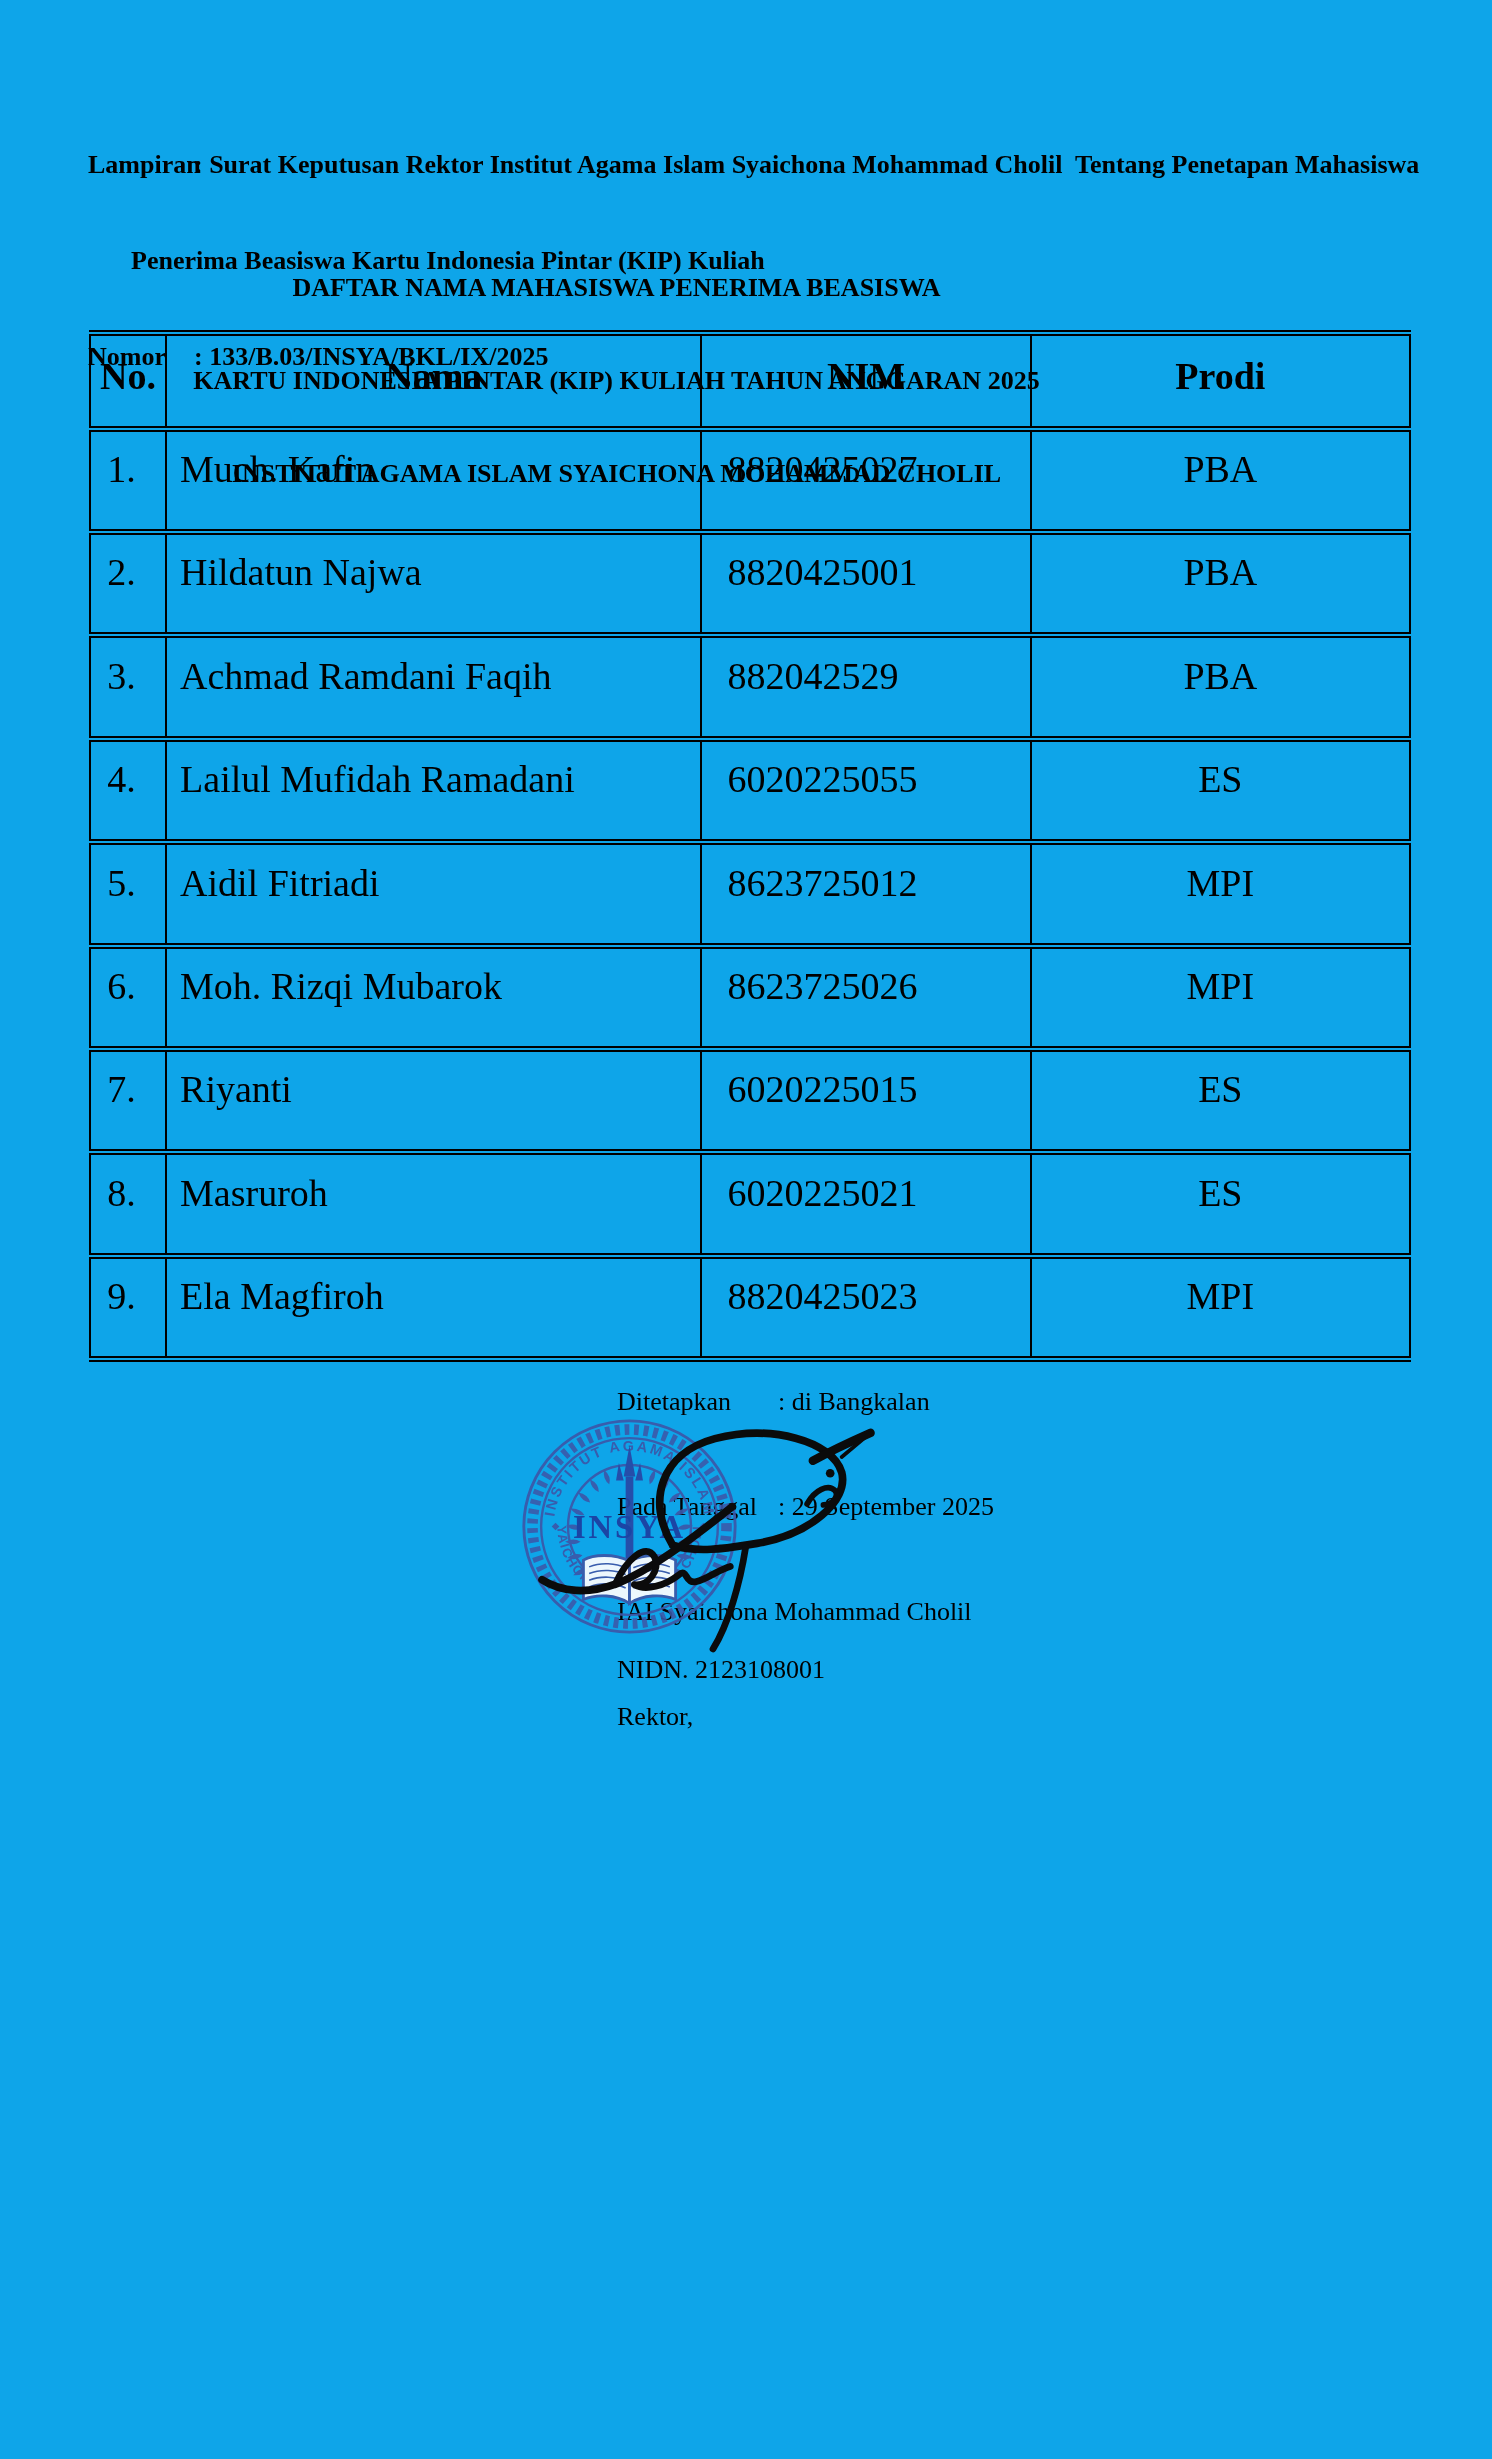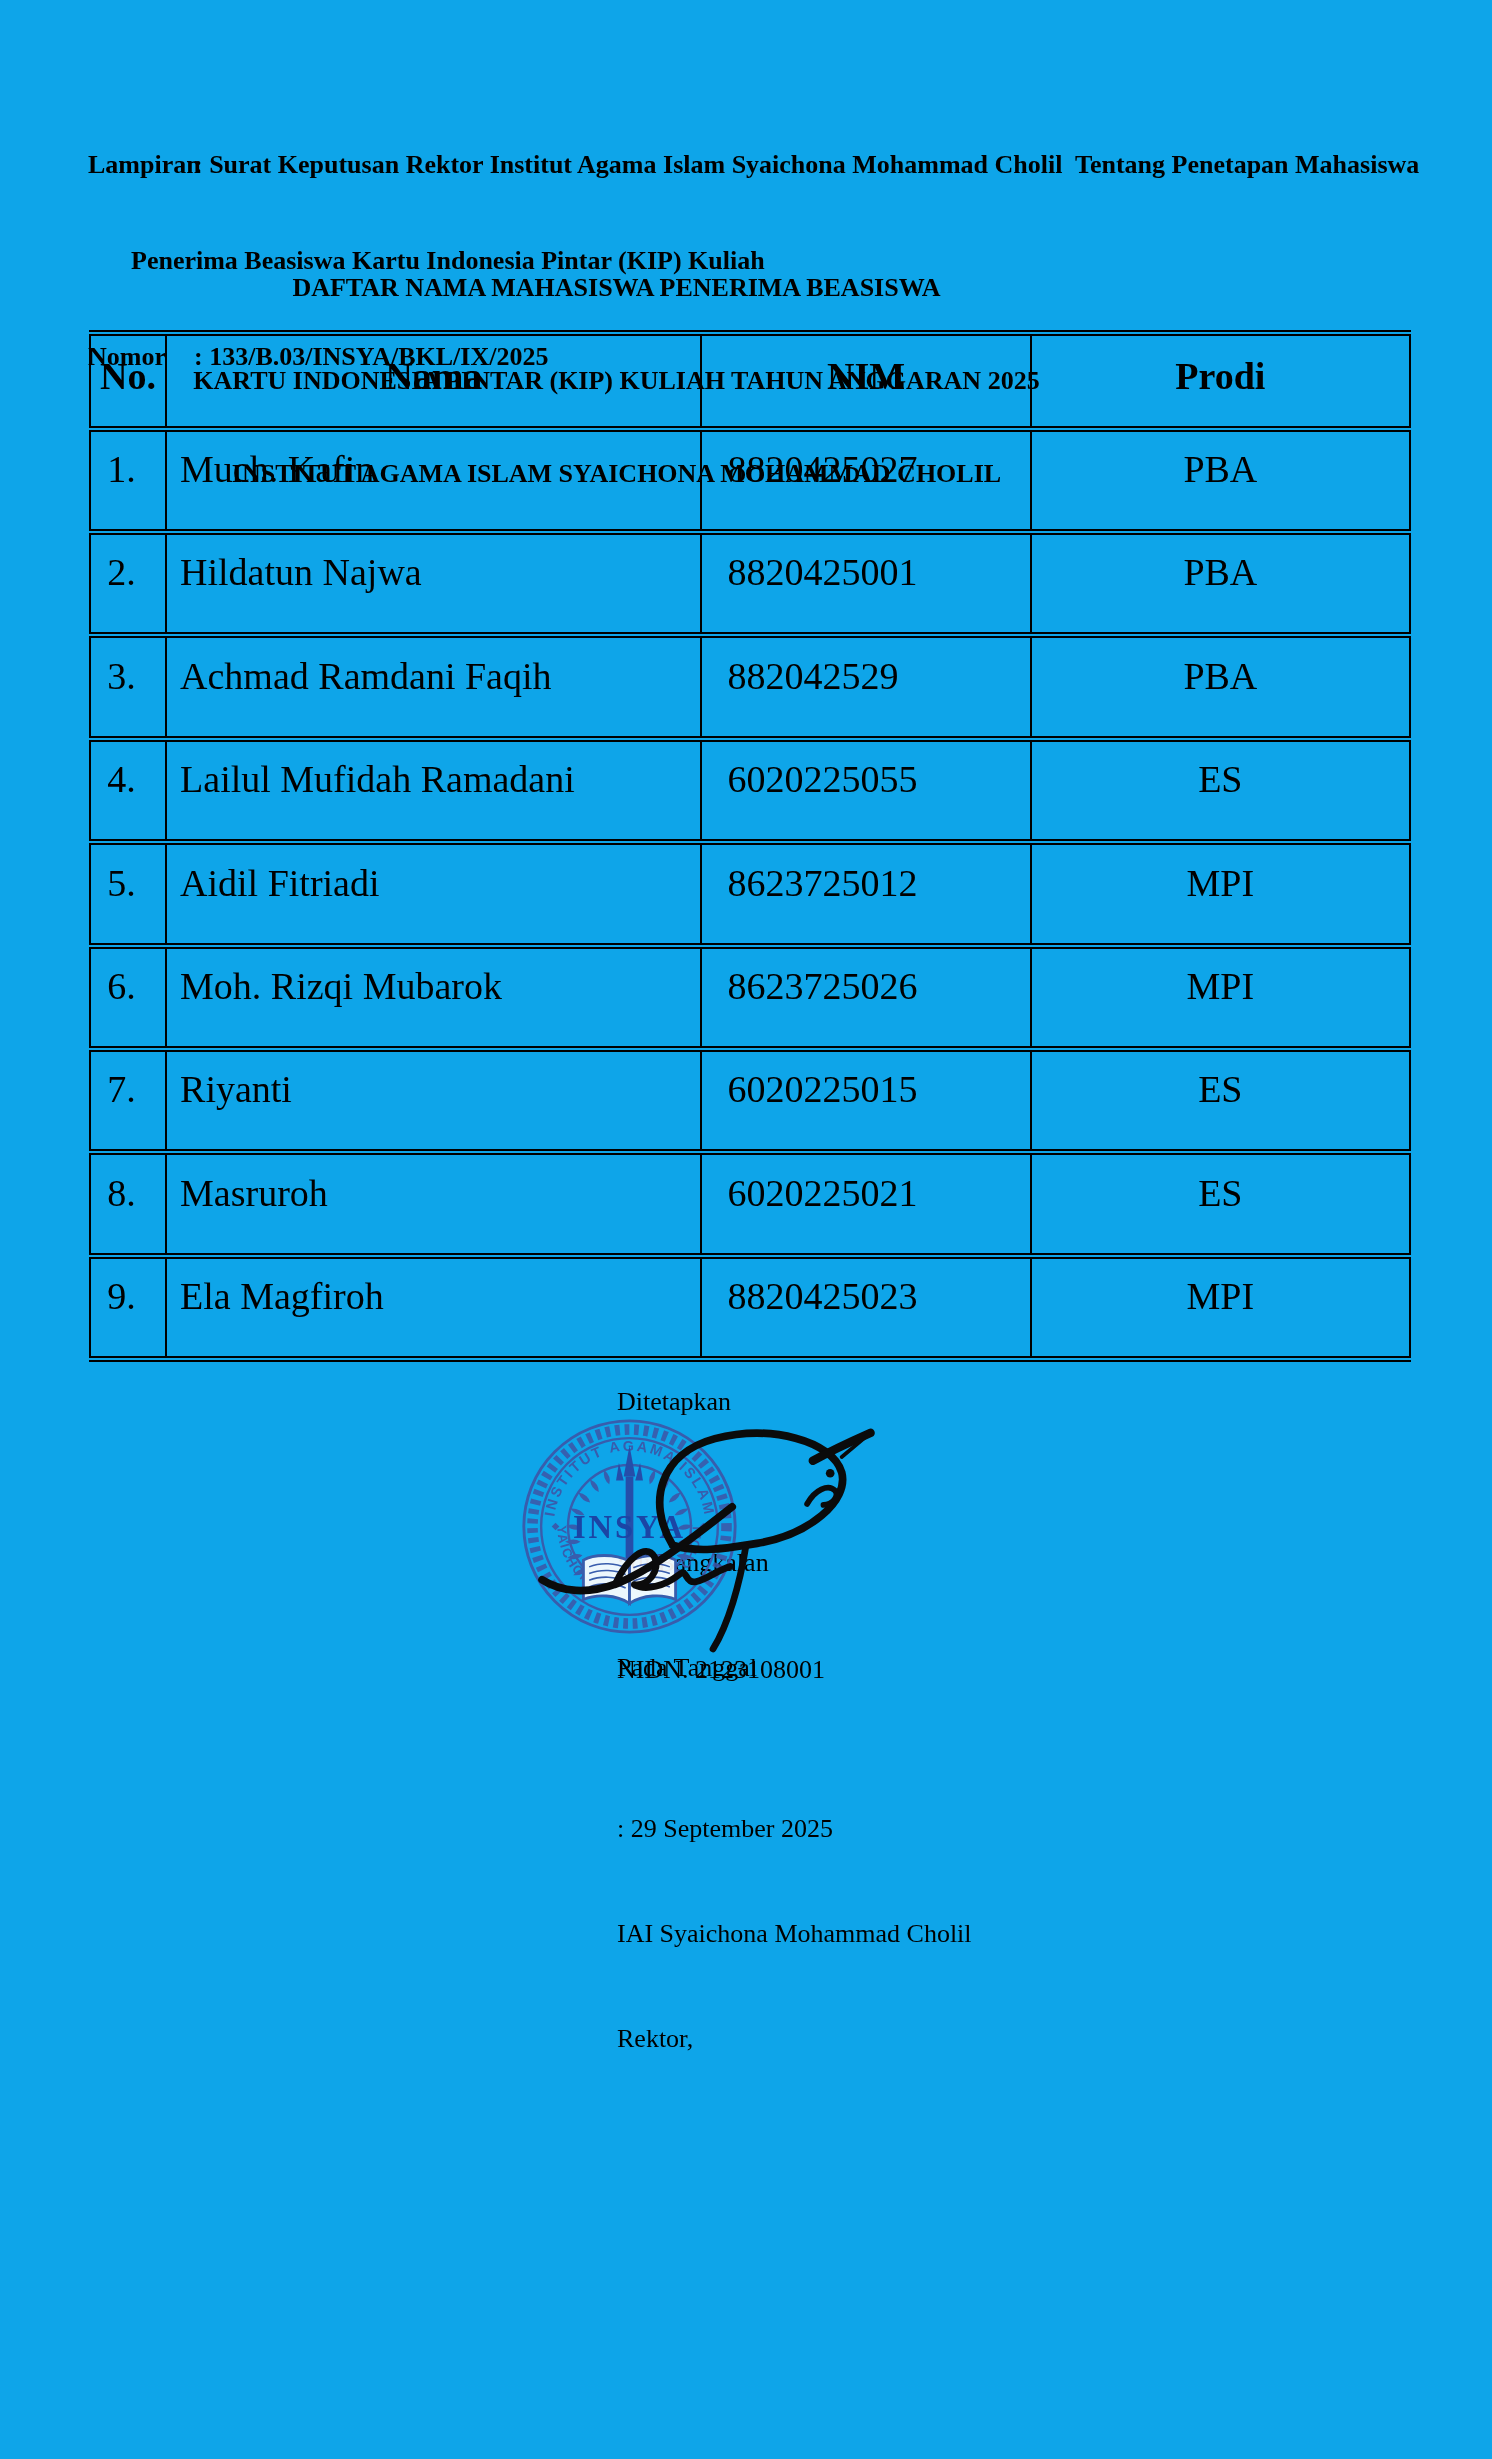--- a/index.html
+++ b/index.html
@@ -56,21 +56,21 @@
   .col-prodi{width:379px;}
   td.cell-no{padding-left:16.3px;}
   td.cell-nama{padding-left:13px;}
   td.cell-nim{padding-left:25px;margin-left:32px;}
   td.cell-prodi{text-align:center;padding-top:15.4px;border-radius:9px;}
   
   .sig-block{
     position:absolute;left:617px;top:1314px;
     font-size:26px;line-height:35px;white-space:pre;
   }
-  .sig-row{display:flex;flex-direction:column;}
+  .sig-row{display:flex;}
   .sig-label{display:inline-block;width:161px;flex:0 0 161px;}
   .sig-name{position:absolute;left:617px;top:1566px;font-size:26px;white-space:pre;}
   .sig-nidn{position:absolute;left:617px;top:1655px;font-size:26px;white-space:pre;}
   
   .stamp-svg{position:absolute;left:520px;top:1417px;opacity:.92;}
   .autograph-svg{position:absolute;left:519px;top:1405px;}
 </style>
 </head>
 <body>
 

